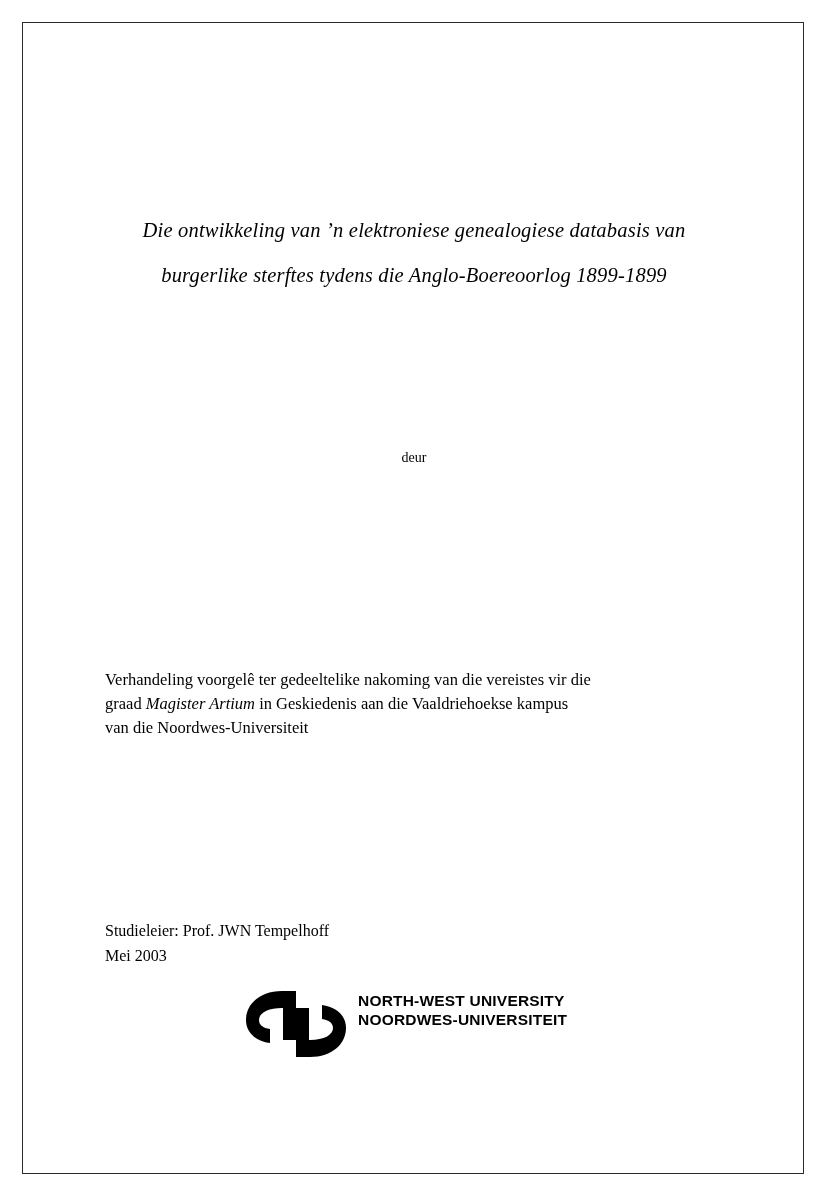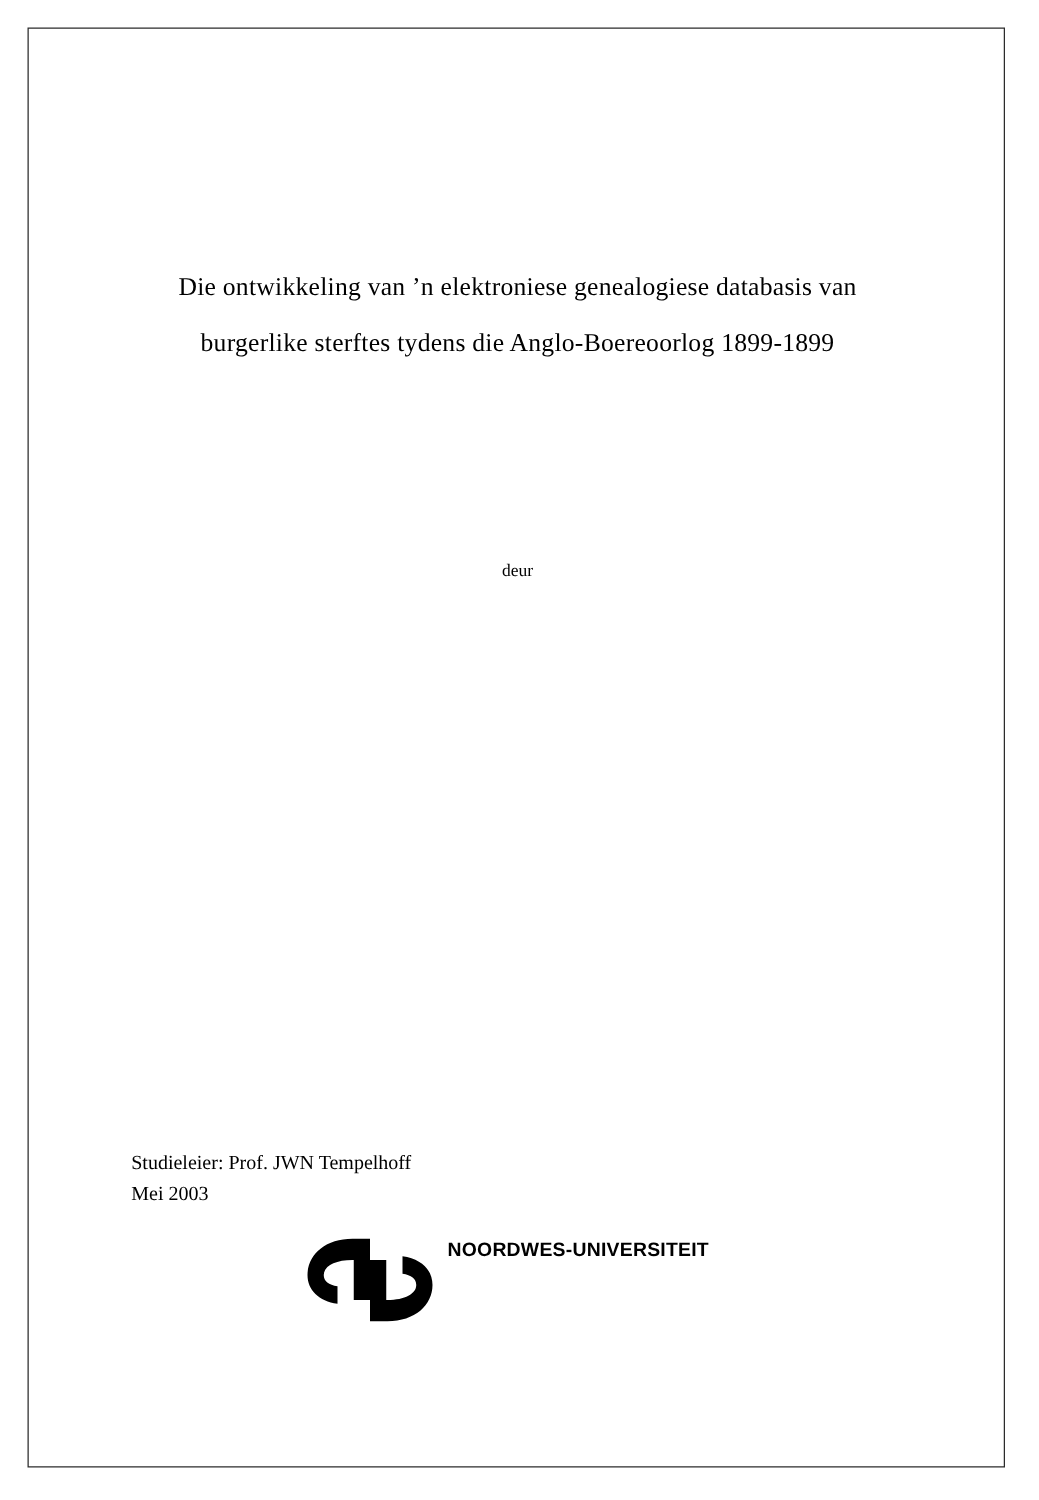--- a/index.html
+++ b/index.html
@@ -36,20 +36,21 @@
     top: 185px;
     left: 0;
     width: 618px;
     text-align: center;
   }
   .title-line {
     font-size: 20.5px;
     line-height: 45px;
     letter-spacing: 0.2px;
     white-space: nowrap;
+    font-style: italic;
   }
   .byword {
     position: absolute;
     top: 427px;
     left: 0;
     width: 618px;
     text-align: center;
     font-size: 14px;
   }
   .author {
@@ -121,31 +122,37 @@
   <div class="content">
 
     <div class="title-block">
       <div class="title-line">Die ontwikkeling van ’n elektroniese genealogiese databasis van</div>
       <div class="title-line">burgerlike sterftes tydens die Anglo-Boereoorlog 1899-1899</div>
     </div>
 
     <div class="byword">deur</div>
 
 
+    <div class="statement">
+      <p class="just">Verhandeling voorgelê ter gedeeltelike nakoming van die vereistes vir die</p>
+      <p><span>graad </span><span class="ital">Magister Artium</span><span> in Geskiedenis aan die Vaaldriehoekse kampus</span></p>
+      <p>van die Noordwes-Universiteit</p>
+    </div>
 
     <div class="supervisor">
       <div>Studieleier: Prof. JWN Tempelhoff</div>
       <div>Mei 2003</div>
     </div>
 
     <div class="logo-wrap">
       <svg class="logo-mark" viewBox="0 0 112 74">
         <path d="M42 4 C20 4 6 17 6 33 C6 45 15 54 30 56 L30 42 C23 41 19 38 19 33 C19 26 28 21 42 21 L56 21 L56 4 Z" fill="#000000"></path>
         <path d="M70 70 C92 70 106 57 106 41 C106 29 97 20 82 18 L82 32 C89 33 93 36 93 41 C93 48 84 53 70 53 L56 53 L56 70 Z" fill="#000000"></path>
         <rect x="43" y="21" width="26" height="32" fill="#000000"></rect>
       </svg>
       <div class="logo-text">
+        <div>NORTH-WEST UNIVERSITY</div>
         <div>NOORDWES-UNIVERSITEIT</div>
       </div>
     </div>
 
   </div>
 </div>
 
 </body></html>

